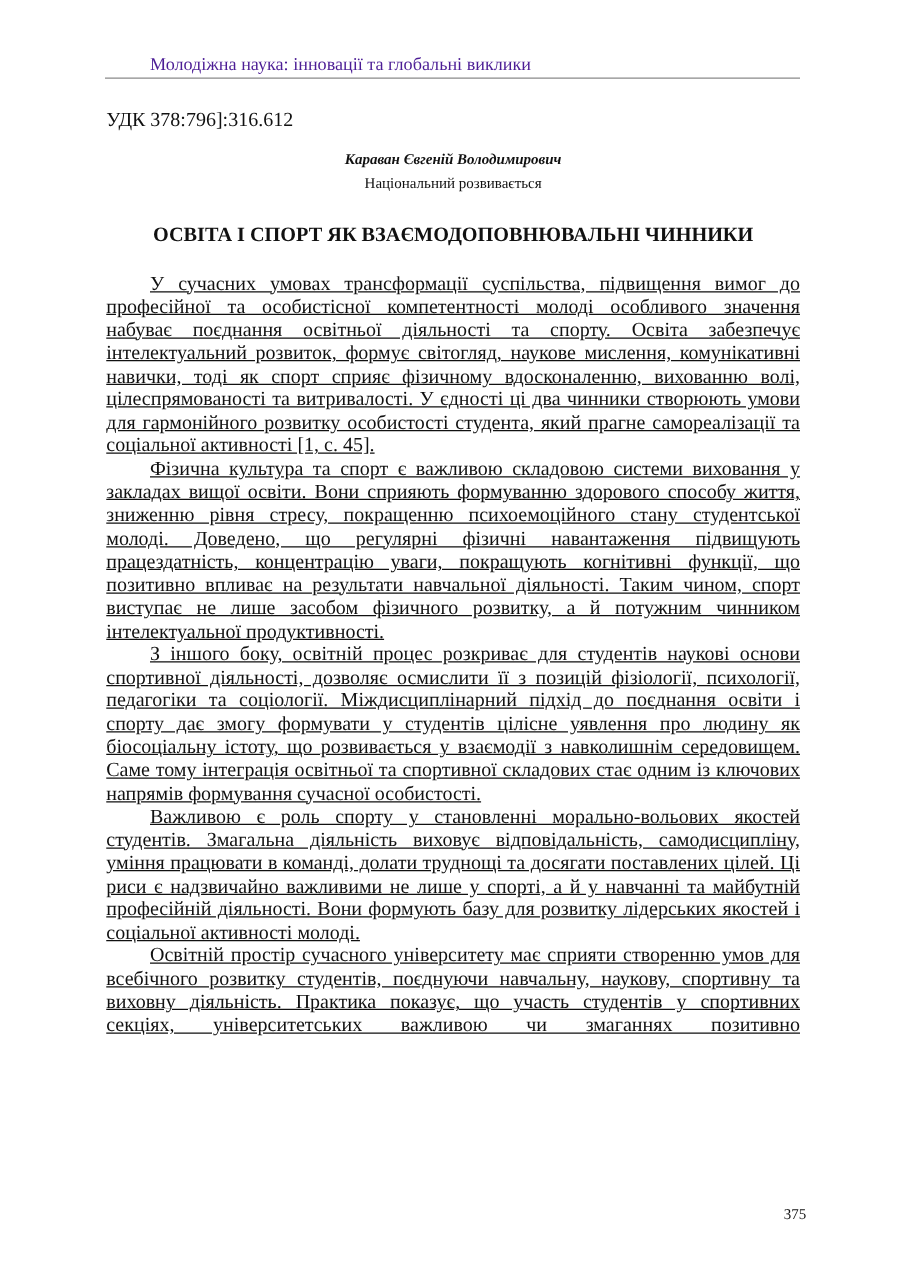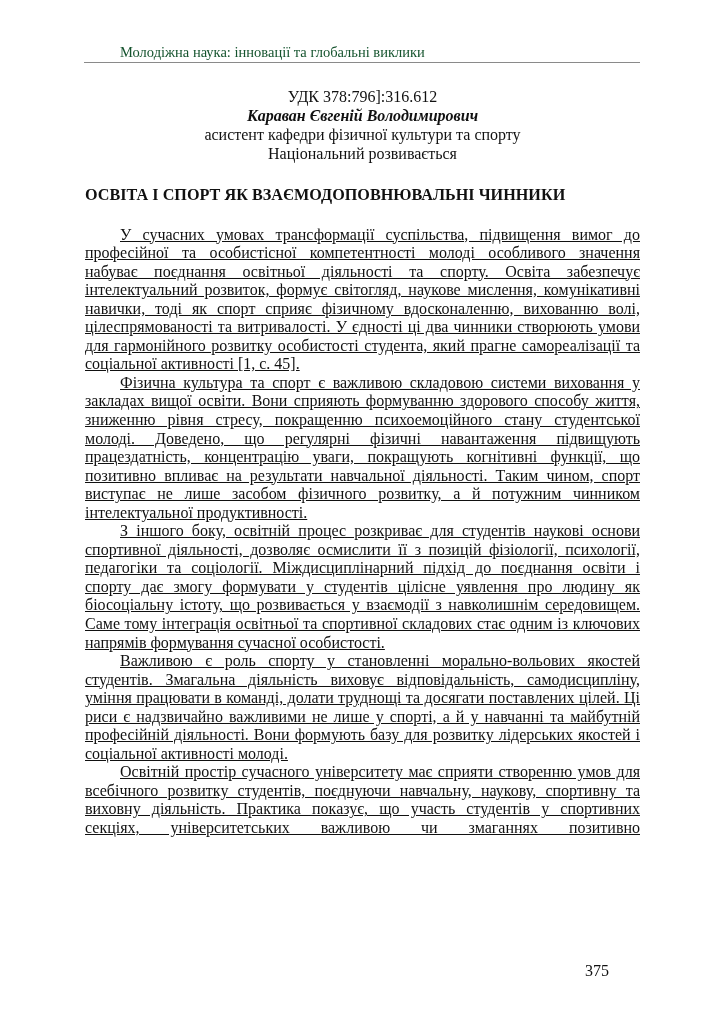--- a/index.html
+++ b/index.html
@@ -23,59 +23,58 @@
     }
     .running-header {
       position: absolute;
       left: 84px;
       top: 44px;
       width: 556px;
       font-size: 14.5px;
       line-height: 16px;
       padding-left: 36px;
       box-sizing: border-box;
-      color: #14532d;
+      color: #4c1d95;
     }
     .header-rule {
       position: absolute;
       left: 84px;
       top: 62px;
       width: 556px;
       height: 0;
       border-top: 1.5px solid #8a8a8a;
     }
     .content {
       position: absolute;
       left: 85px;
       top: 87px;
       width: 555px;
     }
     .udc {
       font-size: 16px;
       line-height: 19px;
       margin: 0;
-      text-align: center;
     }
     .author-block {
       text-align: center;
-      font-size: 16px;
+      font-size: 12px;
       line-height: 19px;
-      margin: 0;
+      margin: 12px;
     }
     .author-name {
       font-weight: bold;
       font-style: italic;
       display: block;
     }
     .author-line {
       display: block;
     }
     .title {
       margin-top: 23px;
-      text-align: left;
+      text-align: center;
       font-weight: bold;
       font-size: 16.2px;
       line-height: 19.5px;
       letter-spacing: 0px;
     }
     .title span { display: block; }
     .body-text {
       margin-top: 20px;
       font-size: 16px;
       line-height: 18.55px;
@@ -85,39 +84,38 @@
     .body-text p {
       margin: 0;
       text-indent: 35px;
       text-align: justify;
     }
     .page-number {
       position: absolute;
       left: 585px;
       top: 962px;
       width: 60px;
-      text-align: left;
-      font-size: 16px;
+      text-align: right;
+      font-size: 12px;
       line-height: 18px;
     }
   </style>
 </head>
 <body>
 
 <div class="page">
 
   <div class="running-header">Молодіжна наука: інновації та глобальні виклики</div>
   <div class="header-rule"></div>
 
   <div class="content">
     <p class="udc">УДК 378:796]:316.612</p>
 
     <div class="author-block">
       <span class="author-name">Караван Євгеній Володимирович</span>
-      <span class="author-line">асистент кафедри фізичної культури та спорту</span>
       <span class="author-line">Національний розвивається</span>
     </div>
 
     <div class="title">
       <span>ОСВІТА І СПОРТ ЯК ВЗАЄМОДОПОВНЮВАЛЬНІ ЧИННИКИ</span>
     </div>
 
     <div class="body-text">
       <p>У сучасних умовах трансформації суспільства, підвищення вимог до професійної та особистісної компетентності молоді особливого значення набуває поєднання освітньої діяльності та спорту. Освіта забезпечує інтелектуальний розвиток, формує світогляд, наукове мислення, комунікативні навички, тоді як спорт сприяє фізичному вдосконаленню, вихованню волі, цілеспрямованості та витривалості. У єдності ці два чинники створюють умови для гармонійного розвитку особистості студента, який прагне самореалізації та соціальної активності [1, с. 45].</p>
       <p>Фізична культура та спорт є важливою складовою системи виховання у закладах вищої освіти. Вони сприяють формуванню здорового способу життя, зниженню рівня стресу, покращенню психоемоційного стану студентської молоді. Доведено, що регулярні фізичні навантаження підвищують працездатність, концентрацію уваги, покращують когнітивні функції, що позитивно впливає на результати навчальної діяльності. Таким чином, спорт виступає не лише засобом фізичного розвитку, а й потужним чинником інтелектуальної продуктивності.</p>

